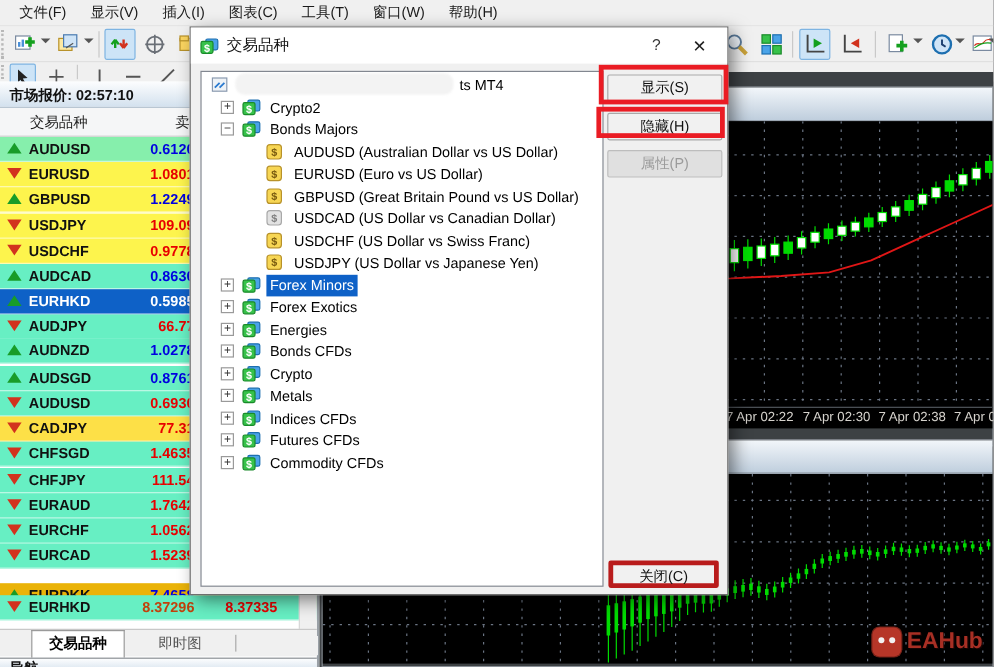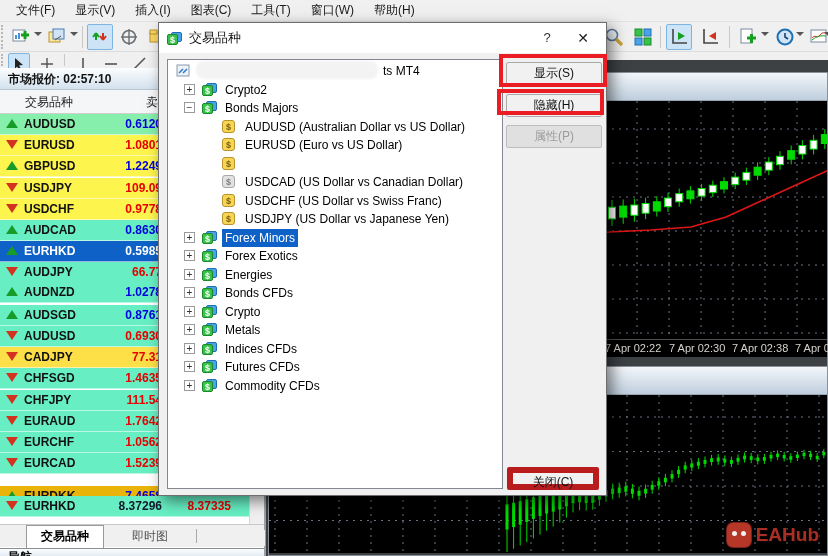--- a/index.html
+++ b/index.html
@@ -61,21 +61,21 @@
   .gicon .back{position:absolute;left:4px;top:0;width:11px;height:10px;background:#4aa3e8;border:1px solid #1d6fb0;border-radius:2px;}
   .gicon .front{position:absolute;left:0;top:2px;width:11px;height:11px;background:#37c24a;border:1px solid #1a8a2a;border-radius:2px;color:#fff;font-size:9px;font-weight:bold;text-align:center;line-height:11px;}
   .coin{position:absolute;top:2px;width:13px;height:13px;border-radius:3px;text-align:center;line-height:13px;font-size:9px;font-weight:bold;}
   .coin.gold{background:#f7d654;border:1px solid #b8922a;color:#7a5c10;}
   .coin.gray{background:#e2e2e2;border:1px solid #a8a8a8;color:#808080;}
   .tlabel{position:absolute;padding:0 3px;}
   .tlabel.sel{background:#0e61c7;color:#fff;}
   .redact{position:absolute;background:rgba(243,243,243,.97);border-radius:8px;filter:blur(1px);}
   .dbtn{position:absolute;left:347px;width:96px;height:23px;background:#f1f1f1;border:1px solid #a9a9a9;border-radius:2px;text-align:center;line-height:21px;color:#111;}
   .dbtn.disabled{background:#e0e0e0;color:#9b9b9b;border-color:#bdbdbd;}
-  .dbtn.focus{border:6px solid #b91c1c;line-height:19px;}
+  .dbtn.focus{border:4px solid #b91c1c;line-height:19px;}
   .redbox{position:absolute;border:4px solid #ea1c24;background:transparent;}
   svg{display:block;}
 </style>
 </head>
 <body>
 
 <div id="app">
 
   <div id="menubar" class="abs">
       <span class="menu-item">文件(F)</span>
@@ -532,21 +532,21 @@
         </div>
         <div class="mwrow" style="top: 372px; background: #eab308;">
           <span class="arr up"></span>
           <span class="sym">EURDKK</span>
           <span class="bid" style="color: rgb(0, 0, 224);">7.4658</span>
           <span class="ask" style="color: rgb(0, 0, 224);"></span>
         </div>
         <div class="mwrow" style="top: 381.6px; background: rgb(103, 239, 195);">
           <span class="arr dn"></span>
           <span class="sym">EURHKD</span>
-          <span class="bid" style="color: #0f172a;">8.37296</span>
+          <span class="bid" style="color: #c2410c;">8.37296</span>
           <span class="ask" style="color: rgb(232, 0, 0);">8.37335</span>
         </div>
       </div>
     <div id="mw-sb" class="abs">
       <div id="mw-sb-btn">∨</div>
     </div>
     <div id="mw-tabs" class="abs">
       <span class="tab active" style="left:26px">交易品种</span>
       <span class="tab" style="left:118px">即时图</span>
       <span class="tabsep" style="left:196px"></span>
@@ -592,20 +592,21 @@
         <div class="tnode" style="top: 57.5px; left: 0px; width: 330px;">
           <span class="coin gold" style="left: 54px;">$</span>
           <span class="tlabel" style="left: 74px;">AUDUSD  (Australian Dollar vs US Dollar)</span>
         </div>
         <div class="tnode" style="top: 76px; left: 0px; width: 330px;">
           <span class="coin gold" style="left: 54px;">$</span>
           <span class="tlabel" style="left: 74px;">EURUSD  (Euro vs US Dollar)</span>
         </div>
         <div class="tnode" style="top: 94.5px; left: 0px; width: 330px;">
           <span class="coin gold" style="left: 54px;">$</span>
+          <span class="tlabel" style="left: 74px;">GBPUSD  (Great Britain Pound vs US Dollar)</span>
         </div>
         <div class="tnode" style="top: 113px; left: 0px; width: 330px;">
           <span class="coin gray" style="left: 54px;">$</span>
           <span class="tlabel" style="left: 74px;">USDCAD  (US Dollar vs Canadian Dollar)</span>
         </div>
         <div class="tnode" style="top: 131.5px; left: 0px; width: 330px;">
           <span class="coin gold" style="left: 54px;">$</span>
           <span class="tlabel" style="left: 74px;">USDCHF  (US Dollar vs Swiss Franc)</span>
         </div>
         <div class="tnode" style="top: 150px; left: 0px; width: 330px;">

